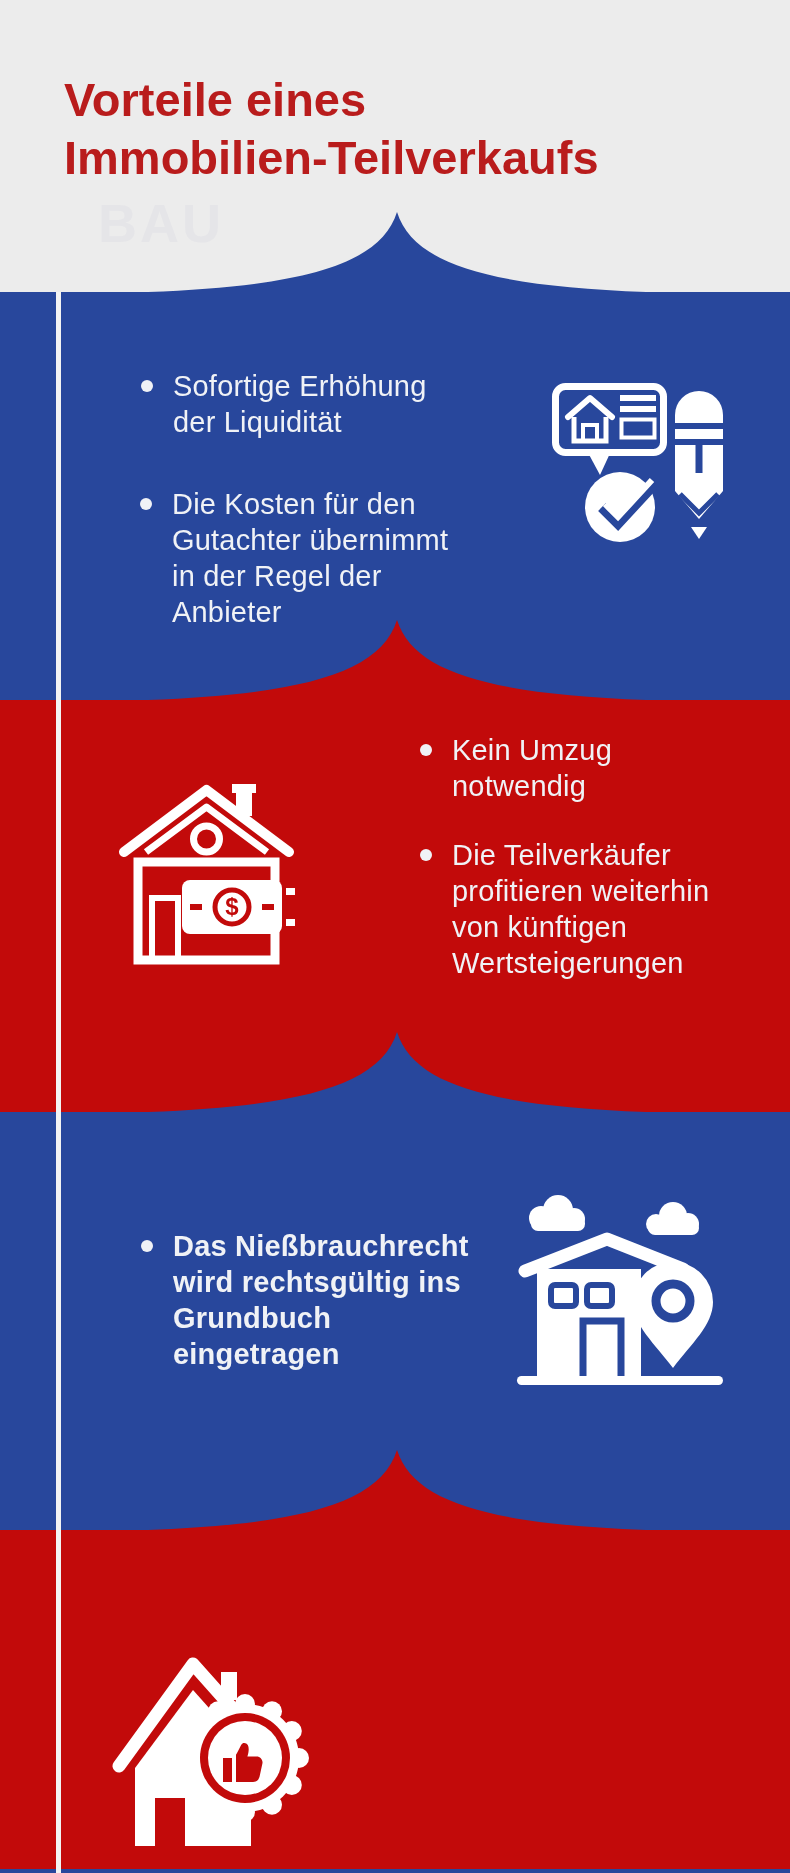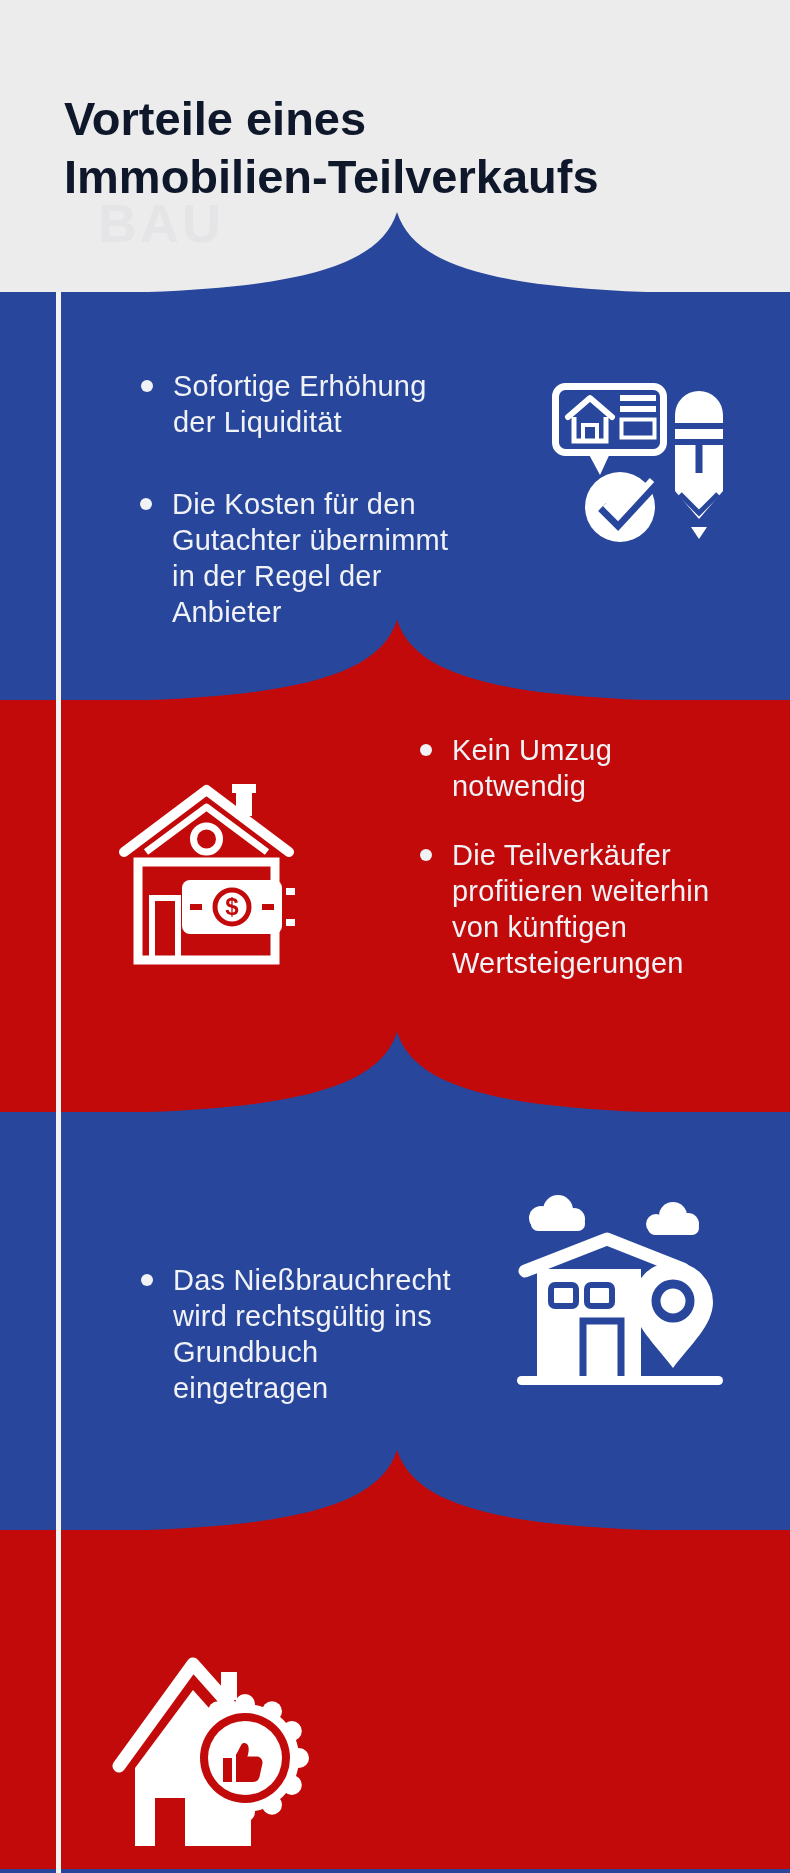--- a/index.html
+++ b/index.html
@@ -7,22 +7,22 @@
     position:relative;width:790px;height:1873px;overflow:hidden;
     font-family:"Liberation Sans",sans-serif;background:#ECECEC;
   }
   .abs{position:absolute;}
   #bg{position:absolute;left:0;top:0;z-index:0;}
   #divider{
     position:absolute;left:56px;top:292px;width:5px;height:1581px;
     background:#F3F3F3;z-index:2;
   }
   #title{
-    position:absolute;left:64px;top:59px;z-index:3;
-    font-size:47px;line-height:58px;font-weight:700;color:#0f172a;
+    position:absolute;left:64px;top:40px;z-index:3;
+    font-size:47px;line-height:58px;font-weight:700;color:#b91c1c;
     letter-spacing:0px;white-space:pre-line;
   }
   #watermark{
     position:absolute;left:98px;top:192px;z-index:1;
     font-size:54px;font-weight:700;color:#E5E5E8;letter-spacing:3px;
   }
   .section{position:absolute;inset:0;z-index:3;}
   .bullet{position:absolute;display:flex;}
   .bullet .dot{
     flex:0 0 auto;width:12px;height:12px;border-radius:50%;
@@ -127,21 +127,21 @@
       <text x="114" y="133" font-size="24" font-weight="bold" text-anchor="middle" font-family="Liberation Sans, sans-serif" fill="#C20A0A">$</text>
       <rect x="72" y="122" width="12" height="6" fill="#C20A0A"></rect>
       <rect x="144" y="122" width="12" height="6" fill="#C20A0A"></rect>
       <rect x="168" y="106" width="9" height="7" fill="#FFFFFF"></rect>
       <rect x="168" y="137" width="9" height="7" fill="#FFFFFF"></rect>
     </svg>
   </div>
 
   <div class="section">
 
-    <div class="bullet" style="left:141px;top:1262px;width:330px;">
+    <div class="bullet" style="left:141px;top:1228px;width:330px;font-weight:bold;">
       <span class="dot"></span>
       <span class="txt">Das Nießbrauchrecht
 wird rechtsgültig ins
 Grundbuch
 eingetragen</span>
     </div>
 
     <svg class="abs" style="left:515px;top:1195px;" width="210" height="195" viewBox="0 0 210 195">
 
       <g fill="#FFFFFF">

